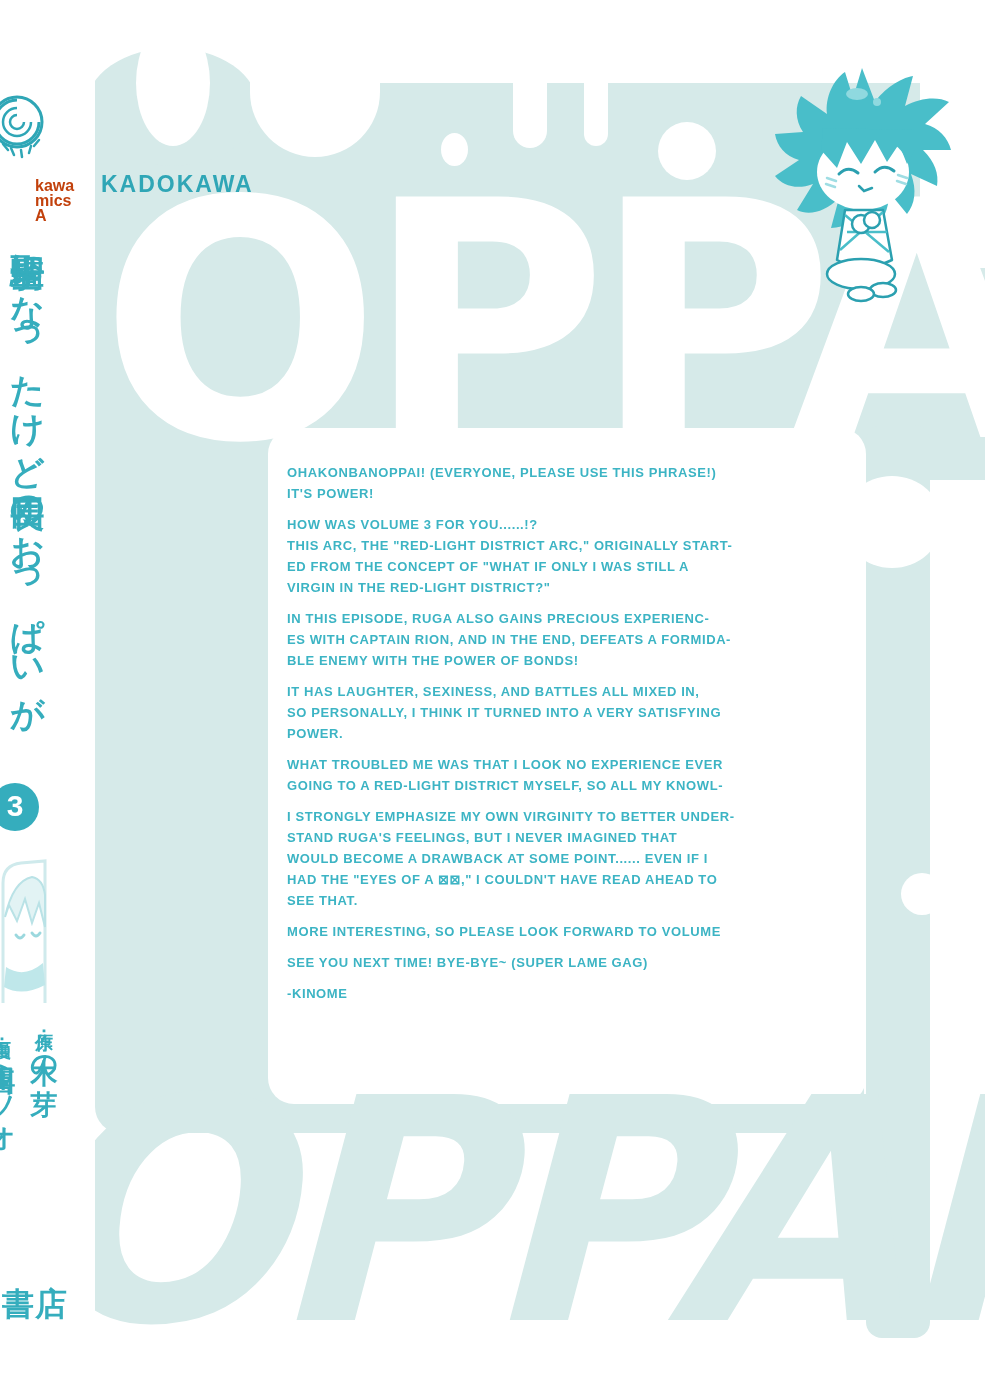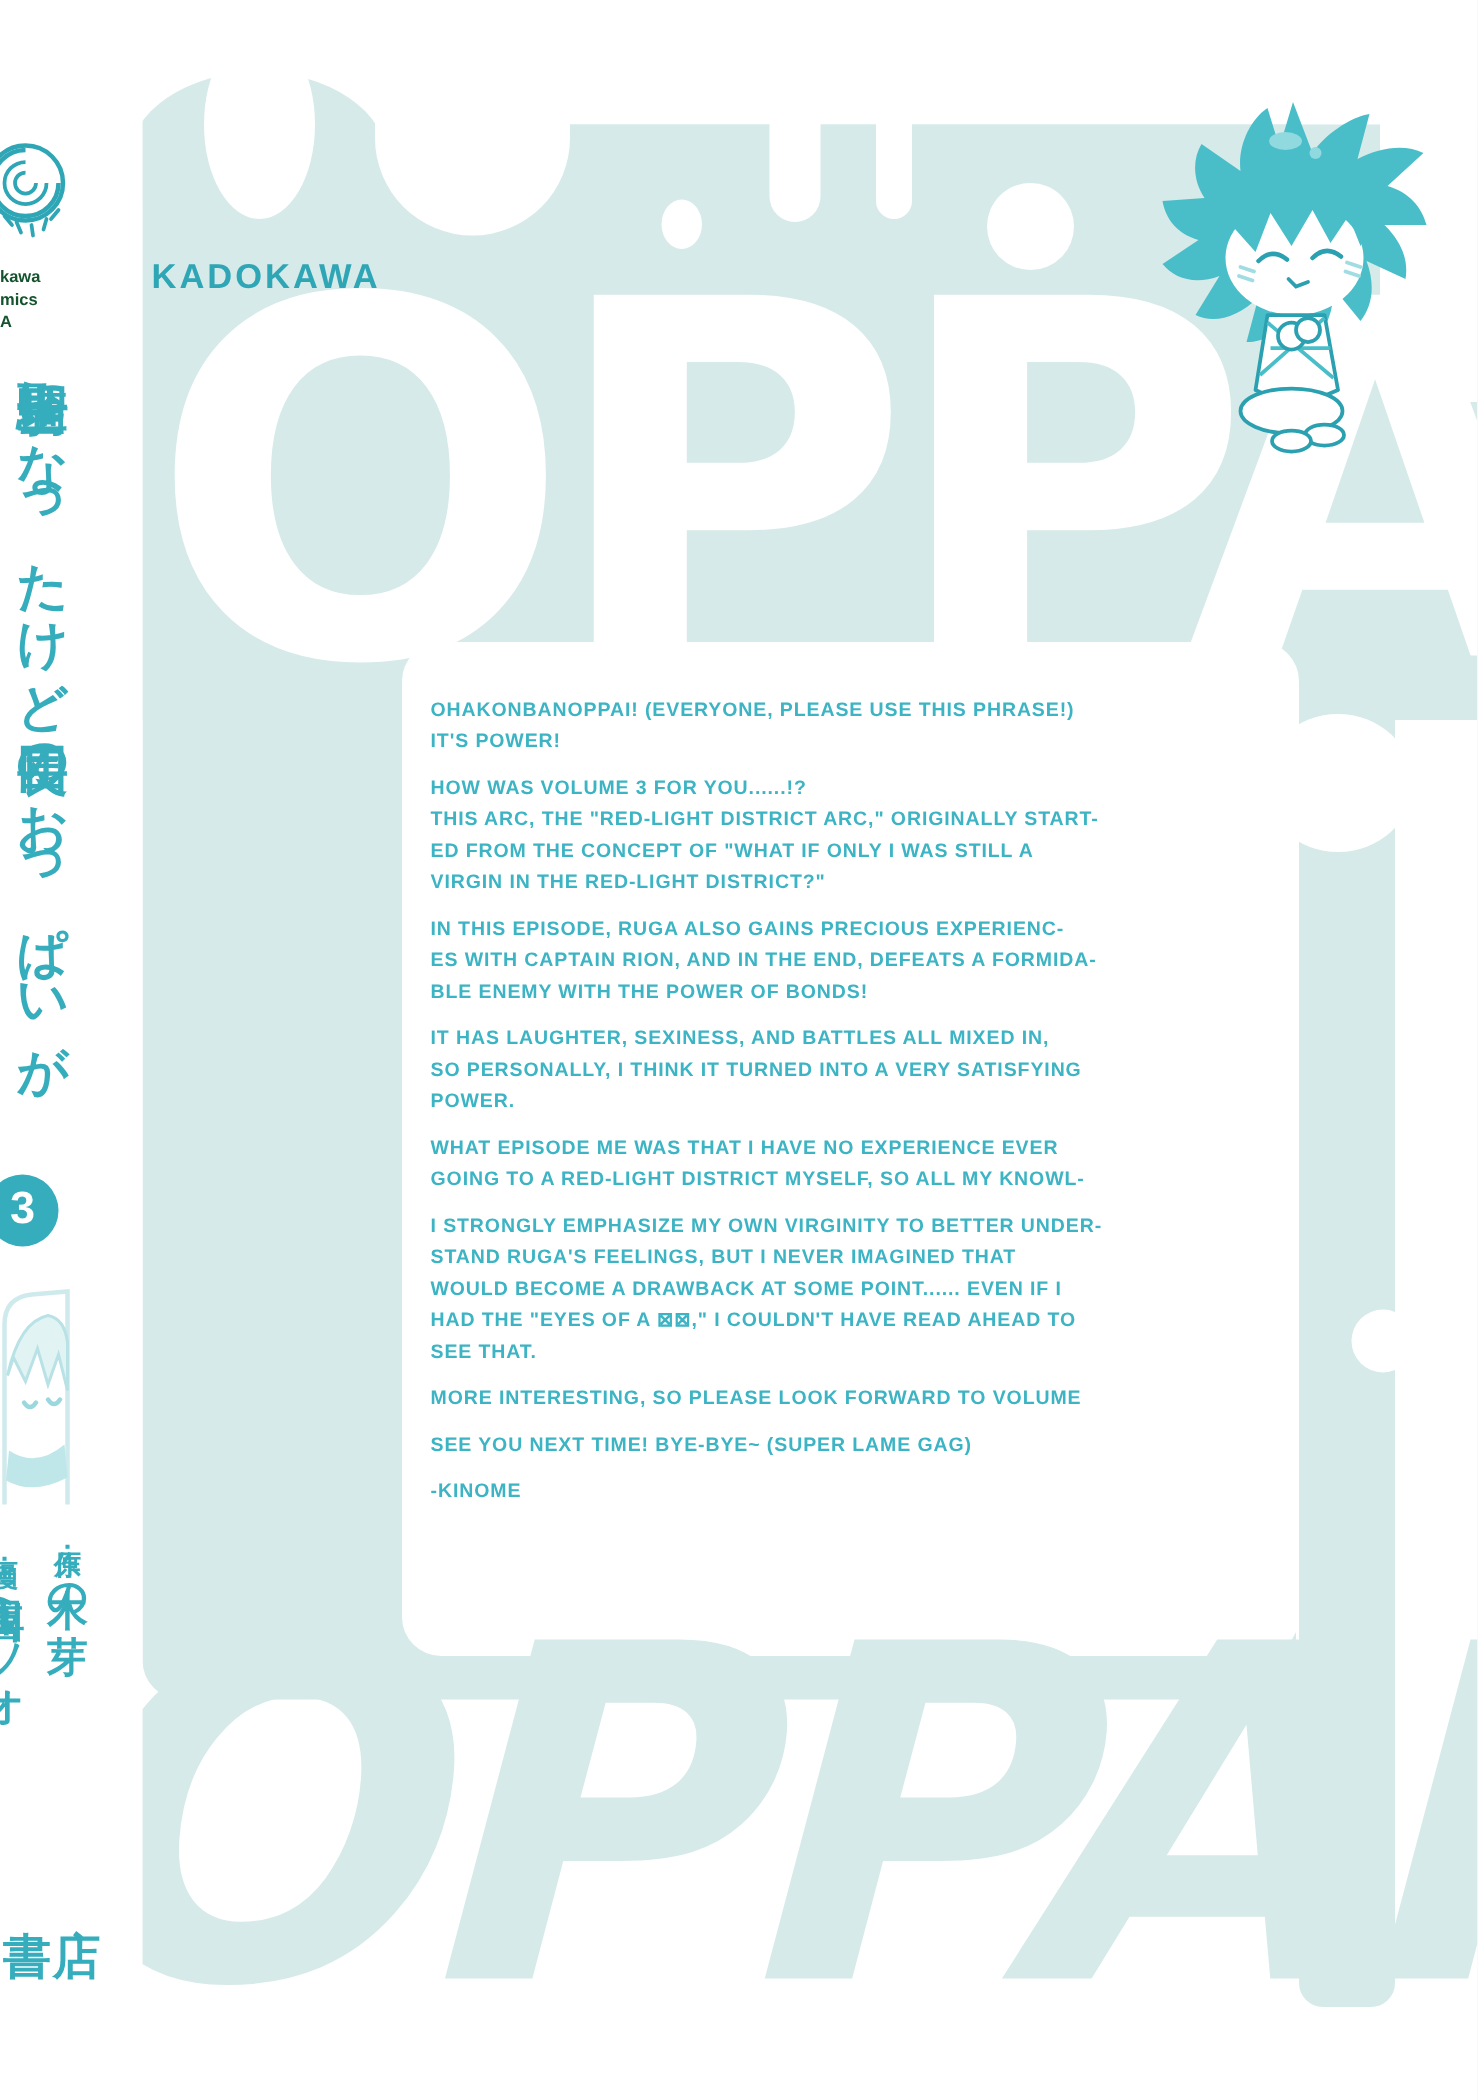--- a/index.html
+++ b/index.html
@@ -36,22 +36,22 @@
   
   .content-box{left:268px;top:428px;width:598px;height:676px;background:#ffffff;border-radius:26px;}
   .afterword{left:287px;top:462px;width:530px;color:#3cb4c4;font-family:Liberation Sans, sans-serif;
              font-size:13px;line-height:21px;font-weight:bold;letter-spacing:0.6px;}
   .afterword .para{margin:0 0 10px 0;}
 
   
   .spine{left:0;top:0;width:95px;height:1400px;background:#fff;}
   .v{writing-mode:vertical-rl;text-orientation:upright;}
   .logo-box{left:-3px;top:84px;width:52px;height:96px;}
-  .logo-text{left:0px;top:178px;width:52px;color:#14532d;font-weight:bold;line-height:15px;
-             font-size:11px;letter-spacing:0px;}
+  .logo-text{left:0px;top:178px;width:52px;color:#c2410c;font-weight:bold;line-height:15px;
+             font-size:16px;letter-spacing:0px;padding-left:35px;}
   .spine-title{left:6px;top:228px;height:560px;font-size:34px;font-weight:bold;color:#35adbd;
                letter-spacing:1px;line-height:44px;font-family:"DejaVu Sans",sans-serif;}
   .volume-badge{left:-9px;top:783px;width:48px;height:48px;background:#35adbd;border-radius:50%;
                 color:#fff;font-weight:bold;font-size:30px;text-align:center;line-height:46px;}
   .thumb{left:-2px;top:855px;width:52px;height:152px;}
   .credit{color:#35adbd;font-family:"DejaVu Sans",sans-serif;}
   .credit .label{font-size:18px;font-weight:bold;}
   .credit .name{font-size:27px;font-weight:bold;}
   .credit-a{left:26px;top:1020px;height:300px;}
   .credit-b{left:-16px;top:1028px;height:330px;}
@@ -122,21 +122,21 @@
         <div>IN THIS EPISODE, RUGA ALSO GAINS PRECIOUS EXPERIENC-</div>
         <div>ES WITH CAPTAIN RION, AND IN THE END, DEFEATS A FORMIDA-</div>
         <div>BLE ENEMY WITH THE POWER OF BONDS!</div>
       </div>
       <div class="para">
         <div>IT HAS LAUGHTER, SEXINESS, AND BATTLES ALL MIXED IN,</div>
         <div>SO PERSONALLY, I THINK IT TURNED INTO A VERY SATISFYING</div>
         <div>POWER.</div>
       </div>
       <div class="para">
-        <div>WHAT EPISODE ME WAS THAT I HAVE NO EXPERIENCE EVER</div>
+        <div>WHAT TROUBLED ME WAS THAT I LOOK NO EXPERIENCE EVER</div>
         <div>GOING TO A RED-LIGHT DISTRICT MYSELF, SO ALL MY KNOWL-</div>
       </div>
       <div class="para">
         <div>I STRONGLY EMPHASIZE MY OWN VIRGINITY TO BETTER UNDER-</div>
         <div>STAND RUGA'S FEELINGS, BUT I NEVER IMAGINED THAT</div>
         <div>WOULD BECOME A DRAWBACK AT SOME POINT...... EVEN IF I</div>
         <div>HAD THE "EYES OF A ⊠⊠," I COULDN'T HAVE READ AHEAD TO</div>
         <div>SEE THAT.</div>
       </div>
       <div class="para">

